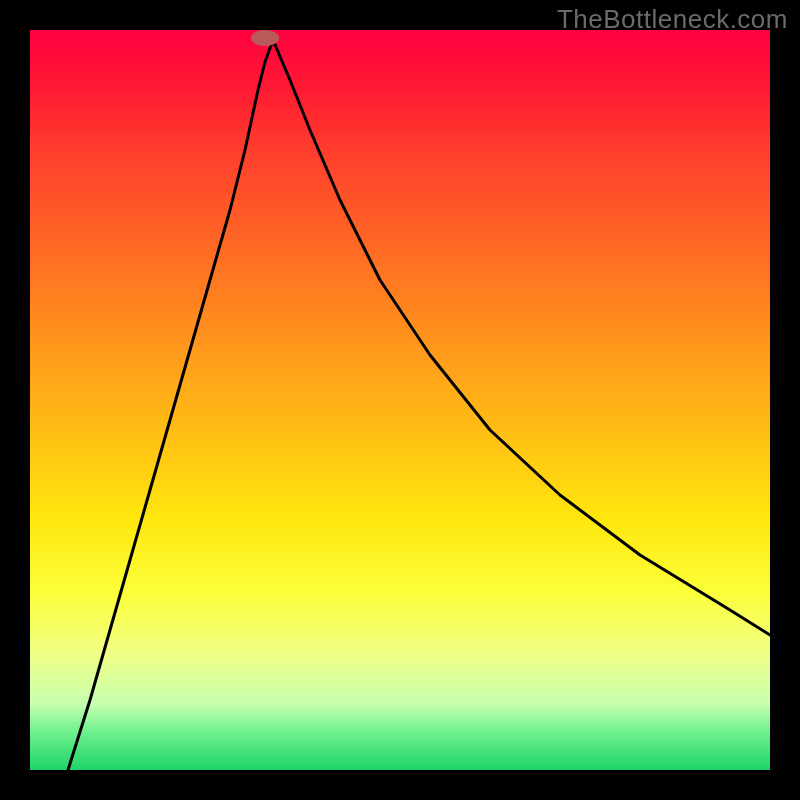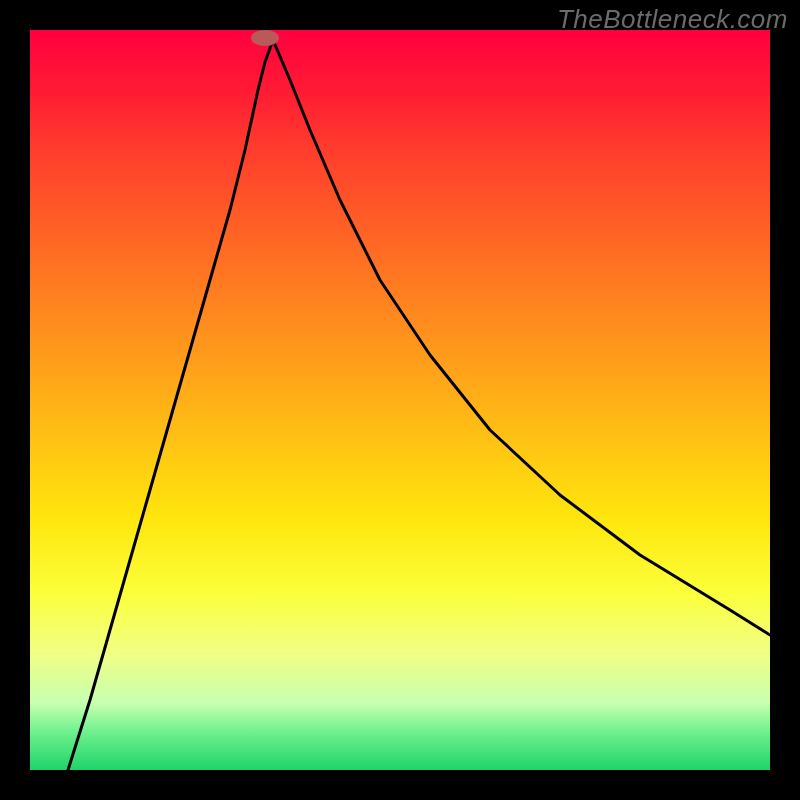--- a/index.html
+++ b/index.html
@@ -9,21 +9,20 @@
     height: 800px;
     overflow: hidden;
     background: #000;
     font-family: Arial, Helvetica, sans-serif;
   }
   .frame {
     position: relative;
     width: 800px;
     height: 800px;
     background: #000;
-    font-style: italic;
   }
   .plot-area {
     position: absolute;
     left: 30px;
     top: 30px;
     width: 740px;
     height: 740px;
     background: linear-gradient(to bottom,
       #ff0040 0%,
       #ff1a33 8%,

